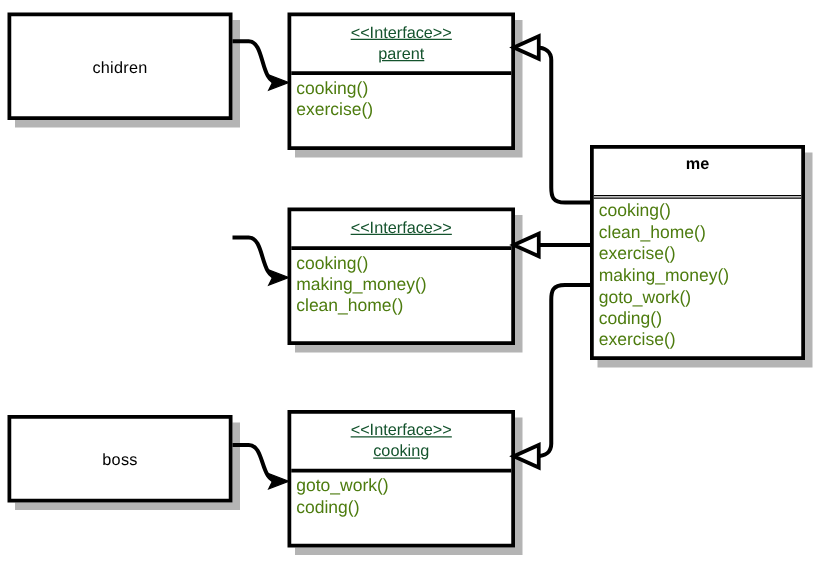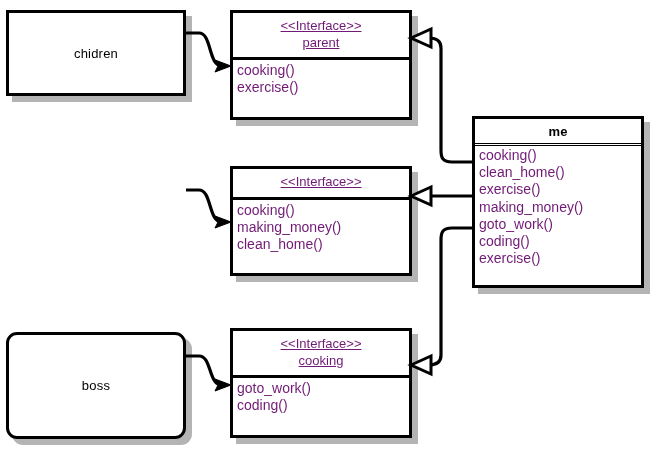--- a/index.html
+++ b/index.html
@@ -39,37 +39,37 @@
   
   .iface-head {
     padding: 5px 0 6px 0;
     text-align: center;
     border-bottom: 3px solid #000000;
   }
   .iface-stereotype,
   .iface-name {
     display: block;
     font-size: 13px;
-    color: #701a75;
+    color: #14532d;
     text-decoration: underline;
     line-height: 1.28;
   }
   .iface-body {
     padding: 2px 0 0 4px;
   }
   .member {
     font-size: 14px;
-    color: #701a75;
+    color: #4d7c0f;
     line-height: 1.23;
     white-space: nowrap;
   }
   
   .cls-head {
     text-align: center;
-    padding: 3px 0 3px 0;
+    padding: 3px 0 16px 0;
     border-bottom: 3px double #000000;
   }
   .cls-name {
     font-size: 13px;
     font-weight: bold;
     color: #000000;
   }
   .cls-body {
     padding: 1px 0 0 4px;
   }
@@ -108,21 +108,21 @@
 </head>
 <body>
 
 <div id="canvas">
 
   <div class="node plain-node" style="left:6px; top:10px; width:180px; height:86px;">
     <span class="plain-label">chidren</span>
   </div>
 
 
-  <div class="node plain-node" style="left:6px; top:332px; width:180px; height:107px;border-radius:11px;">
+  <div class="node plain-node" style="left:6px; top:332px; width:180px; height:70px;">
     <span class="plain-label">boss</span>
   </div>
 
   <div class="node" style="left:230px; top:10px; width:182px; height:110px;">
     <div class="iface-head">
       <span class="iface-stereotype">&lt;&lt;Interface&gt;&gt;</span>
       <span class="iface-name">parent</span>
     </div>
     <div class="iface-body">
       <div class="member">cooking()</div>

